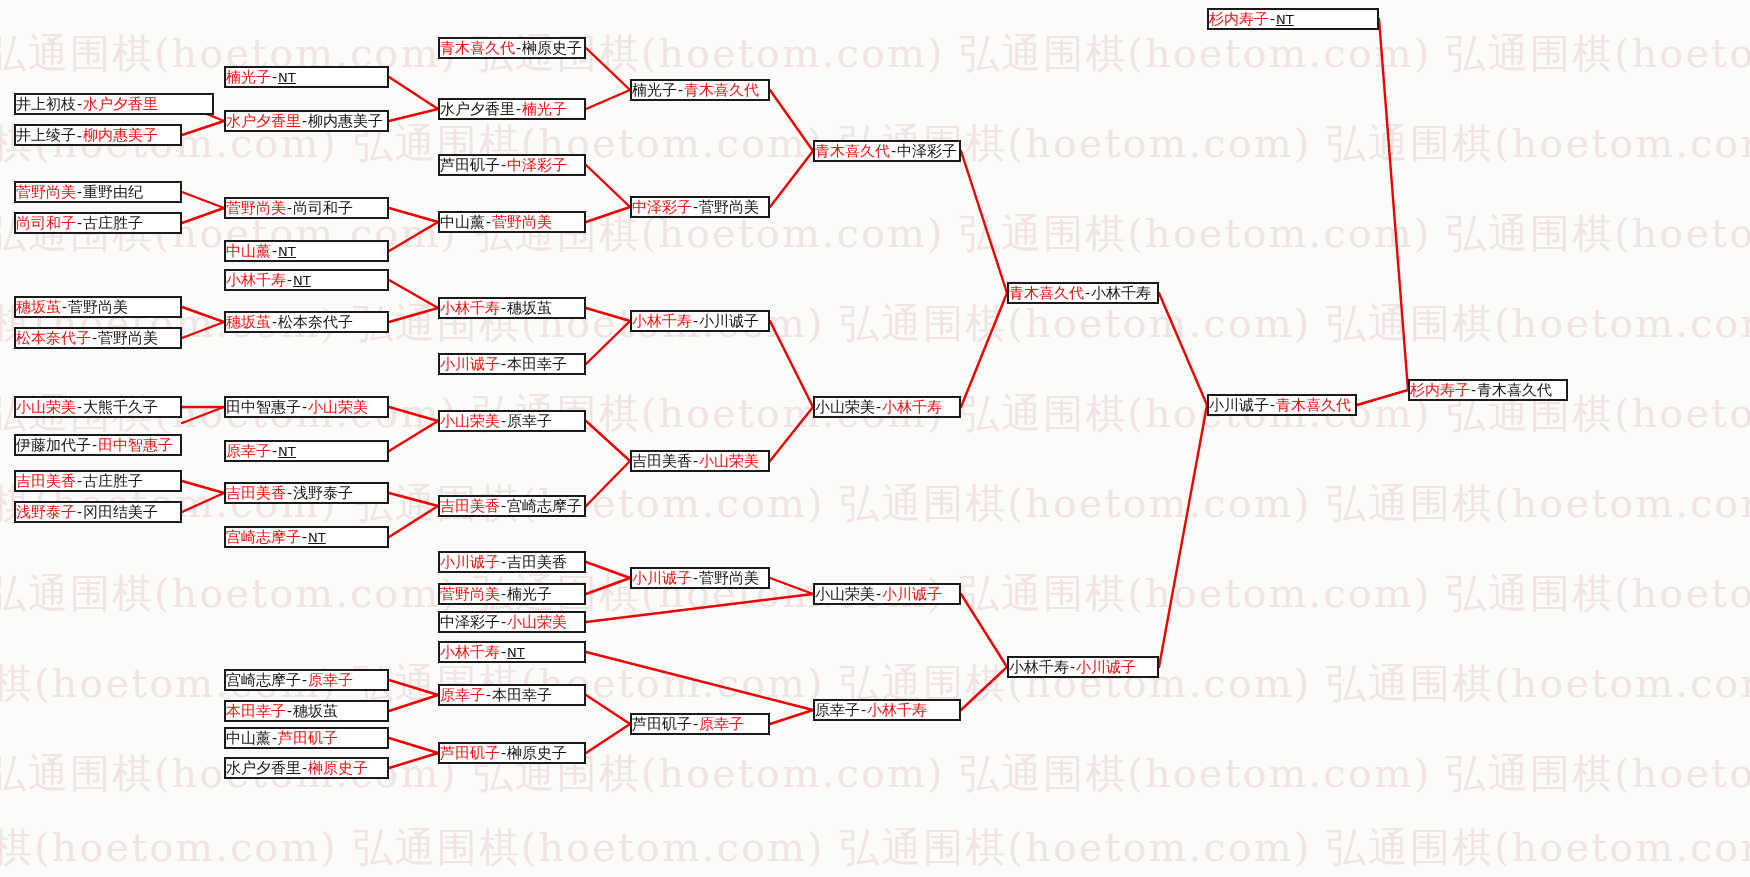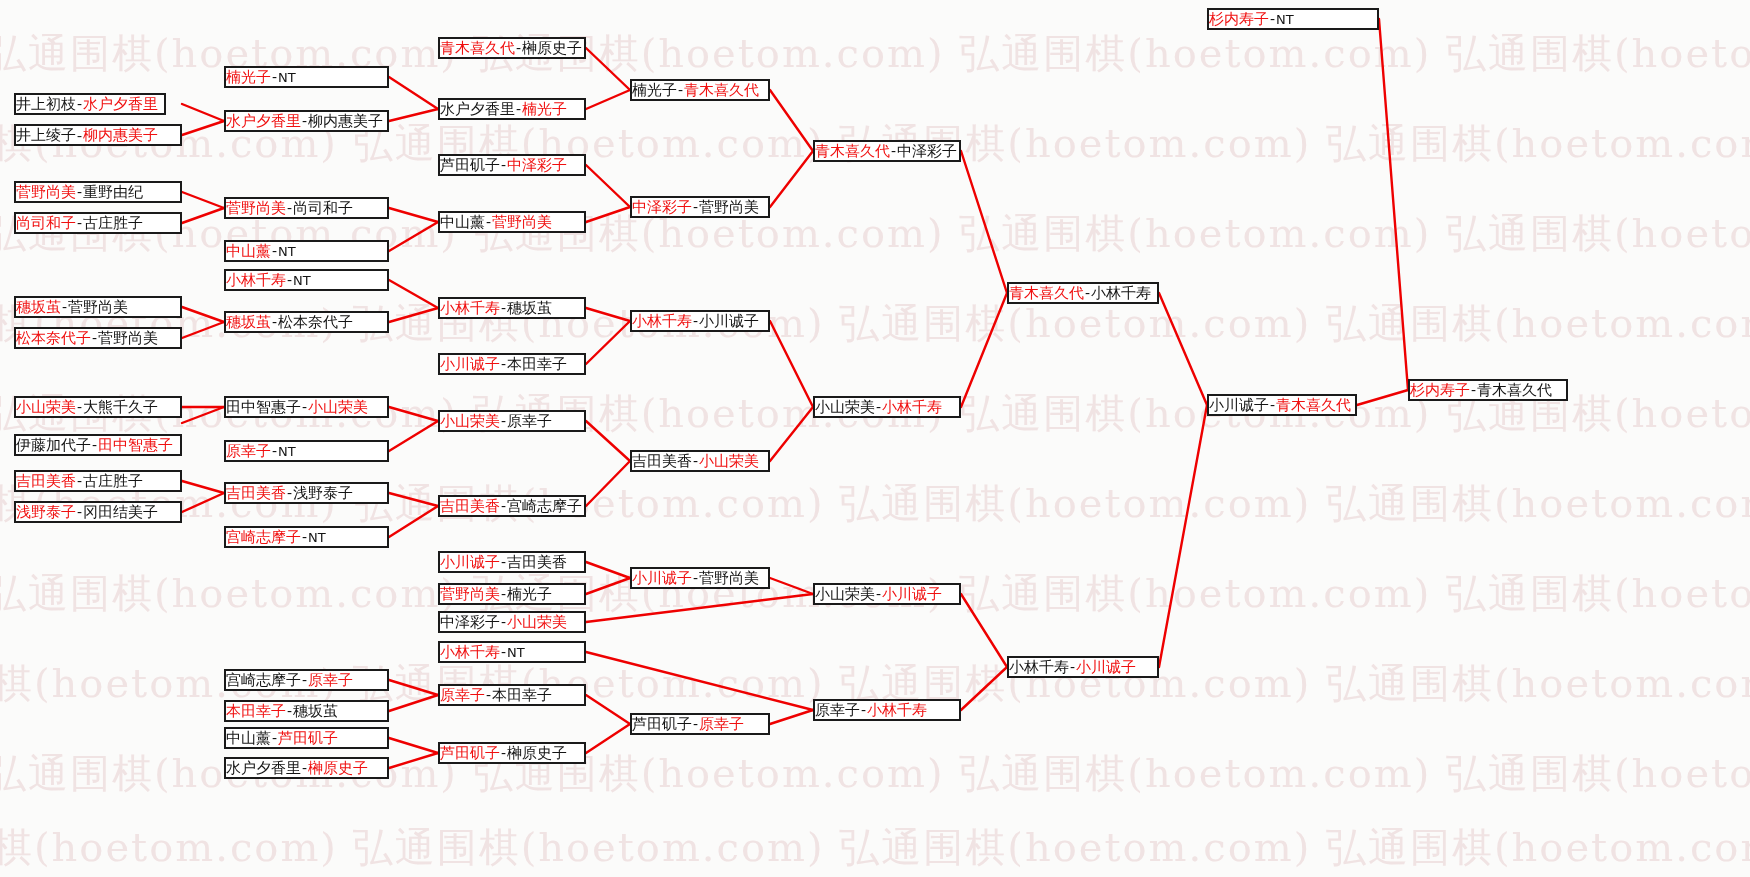--- a/index.html
+++ b/index.html
@@ -60,21 +60,21 @@
     font-size: 15px;
     line-height: 1;
     color: #111111;
     white-space: nowrap;
     overflow: hidden;
   }
   .mbox .nm { display: inline-block; }
   .win  { color: #f01010; }
   .lose { color: #141414; }
   .sep  { color: #141414; padding: 0 1px; }
-  .nt   { color: #141414; font-family: "DejaVu Sans", "Liberation Sans", sans-serif; font-size: 13px; }
+  .nt   { color: #141414; font-family: "DejaVu Sans", "Liberation Sans", sans-serif; font-size: 13px; text-decoration: underline; }
 </style>
 </head>
 <body>
 
 <div id="stage">
 
   <div id="watermark">
       <div class="wm-row" style="top: 26px; left: -14px;">弘通围棋(hoetom.com) 弘通围棋(hoetom.com) 弘通围棋(hoetom.com) 弘通围棋(hoetom.com)</div>
       <div class="wm-row" style="top: 116px; left: -134px;">弘通围棋(hoetom.com) 弘通围棋(hoetom.com) 弘通围棋(hoetom.com) 弘通围棋(hoetom.com)</div>
       <div class="wm-row" style="top: 206px; left: -14px;">弘通围棋(hoetom.com) 弘通围棋(hoetom.com) 弘通围棋(hoetom.com) 弘通围棋(hoetom.com)</div>
@@ -136,21 +136,21 @@
       <polyline points="961,407 1007,293" fill="none" stroke="#ee0000" stroke-width="2.4" stroke-linecap="round" stroke-linejoin="round"></polyline>
       <polyline points="961,594 1007,667" fill="none" stroke="#ee0000" stroke-width="2.4" stroke-linecap="round" stroke-linejoin="round"></polyline>
       <polyline points="961,710 1007,667" fill="none" stroke="#ee0000" stroke-width="2.4" stroke-linecap="round" stroke-linejoin="round"></polyline>
       <polyline points="1159,293 1207,405" fill="none" stroke="#ee0000" stroke-width="2.4" stroke-linecap="round" stroke-linejoin="round"></polyline>
       <polyline points="1159,667 1207,405" fill="none" stroke="#ee0000" stroke-width="2.4" stroke-linecap="round" stroke-linejoin="round"></polyline>
       <polyline points="1379,19 1408,390" fill="none" stroke="#ee0000" stroke-width="2.4" stroke-linecap="round" stroke-linejoin="round"></polyline>
       <polyline points="1357,405 1408,390" fill="none" stroke="#ee0000" stroke-width="2.4" stroke-linecap="round" stroke-linejoin="round"></polyline>
     </svg>
 
   <div id="boxes">
-      <div class="mbox" style="left: 14px; top: 93px; width: 152px; height: 22px;">
+      <div class="mbox" style="left: 14px; top: 93px; width: 200px; height: 22px;">
         <span class="nm lose">井上初枝</span>
         <span class="sep">-</span>
         <span class="nm win">水户夕香里</span>
       </div>
       <div class="mbox" style="left: 14px; top: 124px; width: 168px; height: 22px; font-family: Liberation Serif, serif;">
         <span class="nm lose">井上绫子</span>
         <span class="sep">-</span>
         <span class="nm win">柳内惠美子</span>
       </div>
       <div class="mbox" style="left: 14px; top: 181px; width: 168px; height: 22px;">

